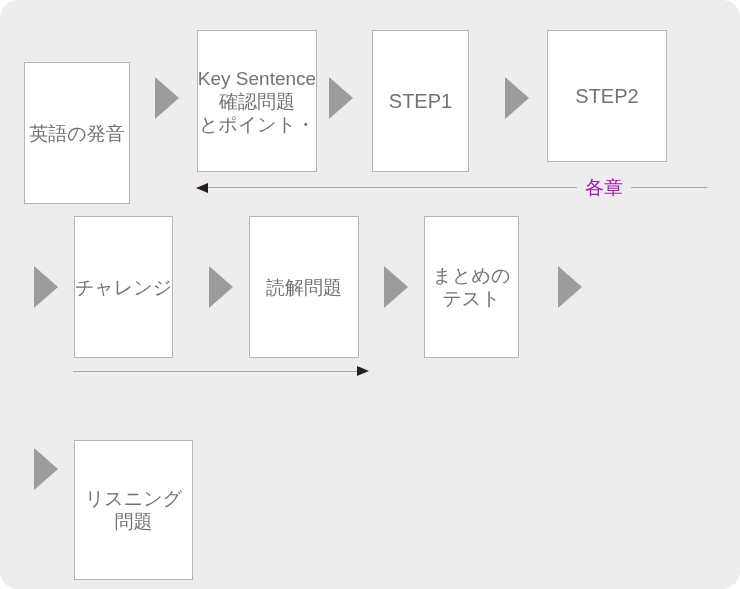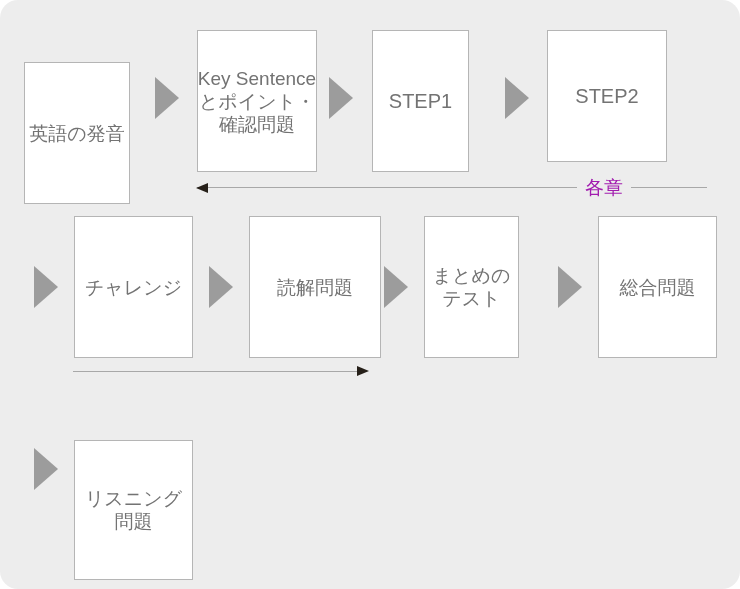--- a/index.html
+++ b/index.html
@@ -82,58 +82,55 @@
 <div class="canvas">
   <div class="bg"></div>
 
   <div class="fbox" style="left:24px; top:30px; width:106px; height:142px;margin-top:32px;">
     <span>英語の発音</span>
   </div>
   <div class="tri" style="left:155px; top:77px;"></div>
 
   <div class="fbox" style="left:197px; top:30px; width:120px; height:142px;">
     <span>Key Sentence</span>
+    <span>確認問題</span>
     <span>とポイント・</span>
-    <span>確認問題</span>
   </div>
   <div class="tri" style="left:329px; top:77px;"></div>
 
   <div class="fbox" style="left:372px; top:30px; width:97px; height:142px;">
     <span style="font-size:20px;">STEP1</span>
   </div>
   <div class="tri" style="left:505px; top:77px;"></div>
 
   <div class="fbox" style="left:547px; top:30px; width:120px; height:132px;">
     <span style="font-size:20px;">STEP2</span>
   </div>
 
   <div class="hline" style="left:197px; top:187px; width:510px;"></div>
   <div class="ah-left" style="left:196px; top:183px;"></div>
   <span class="chapter-label">各章</span>
 
   <div class="tri" style="left:34px; top:266px;"></div>
-  <div class="fbox" style="left:74px; top:216px; width:119px; height:142px;">
+  <div class="fbox" style="left:74px; top:216px; width:99px; height:142px;">
     <span>チャレンジ</span>
   </div>
   <div class="tri" style="left:209px; top:266px;"></div>
 
-  <div class="fbox" style="left:249px; top:216px; width:132px; height:142px;">
+  <div class="fbox" style="left:249px; top:216px; width:110px; height:142px;">
     <span>読解問題</span>
   </div>
   <div class="tri" style="left:384px; top:266px;"></div>
 
   <div class="fbox" style="left:424px; top:216px; width:95px; height:142px;">
     <span>まとめの</span>
     <span>テスト</span>
   </div>
   <div class="tri" style="left:558px; top:266px;"></div>
 
-  <div class="fbox" style="left:598px; top:216px; width:119px; height:142px;">
-    <span>総合問題</span>
-  </div>
 
   <div class="hline" style="left:73px; top:371px; width:288px;"></div>
   <div class="ah-right" style="left:357px; top:366px;"></div>
 
   <div class="tri" style="left:34px; top:448px;"></div>
   <div class="fbox" style="left:74px; top:400px; width:119px; height:140px;margin-top:40px;">
     <span>リスニング</span>
     <span>問題</span>
   </div>
 </div>

